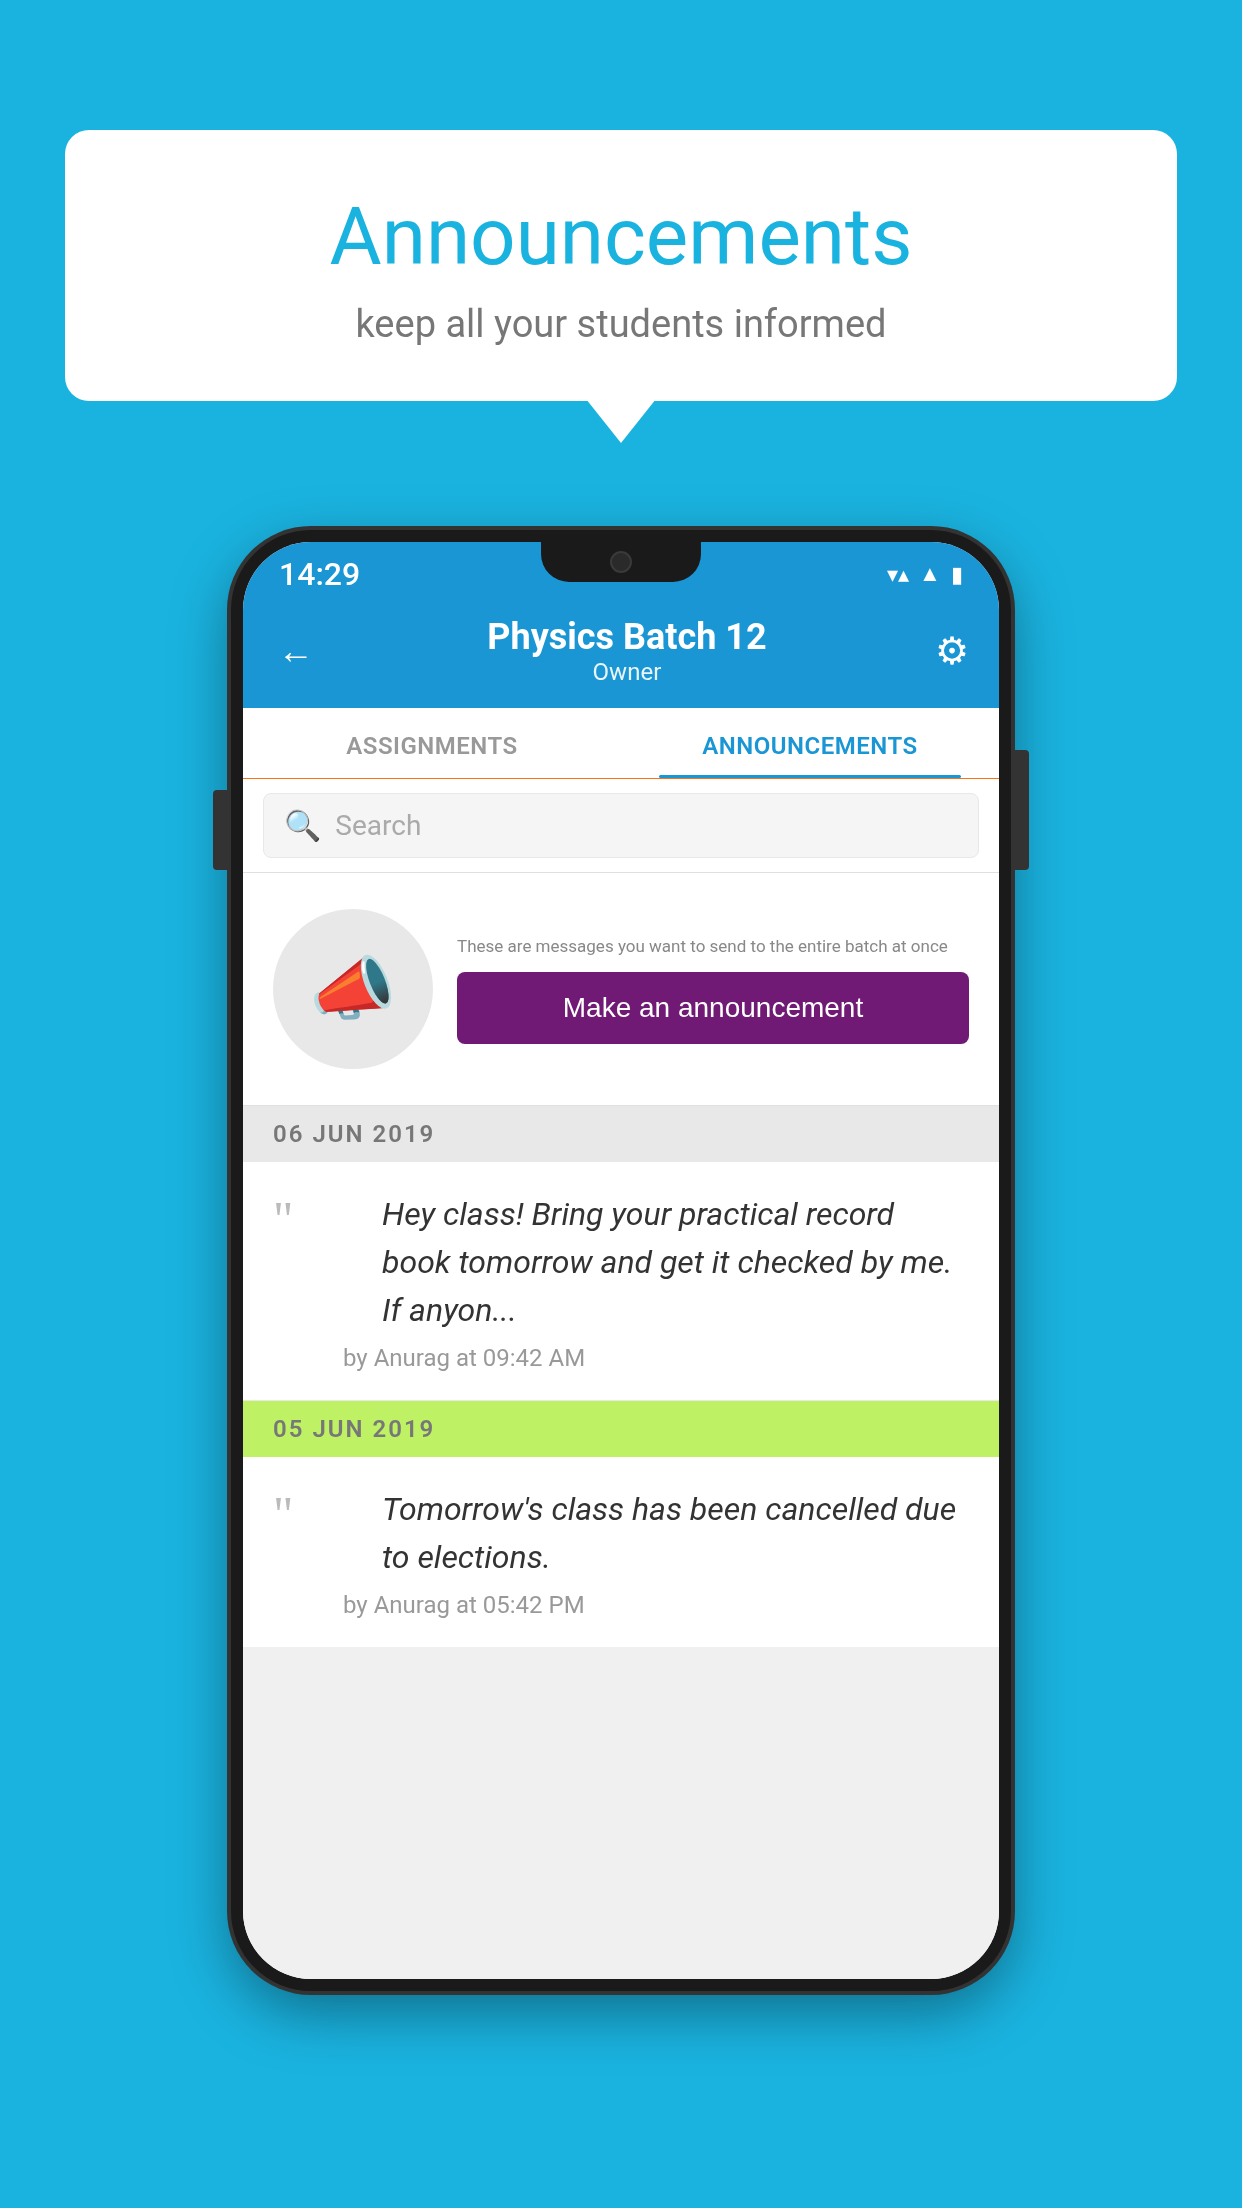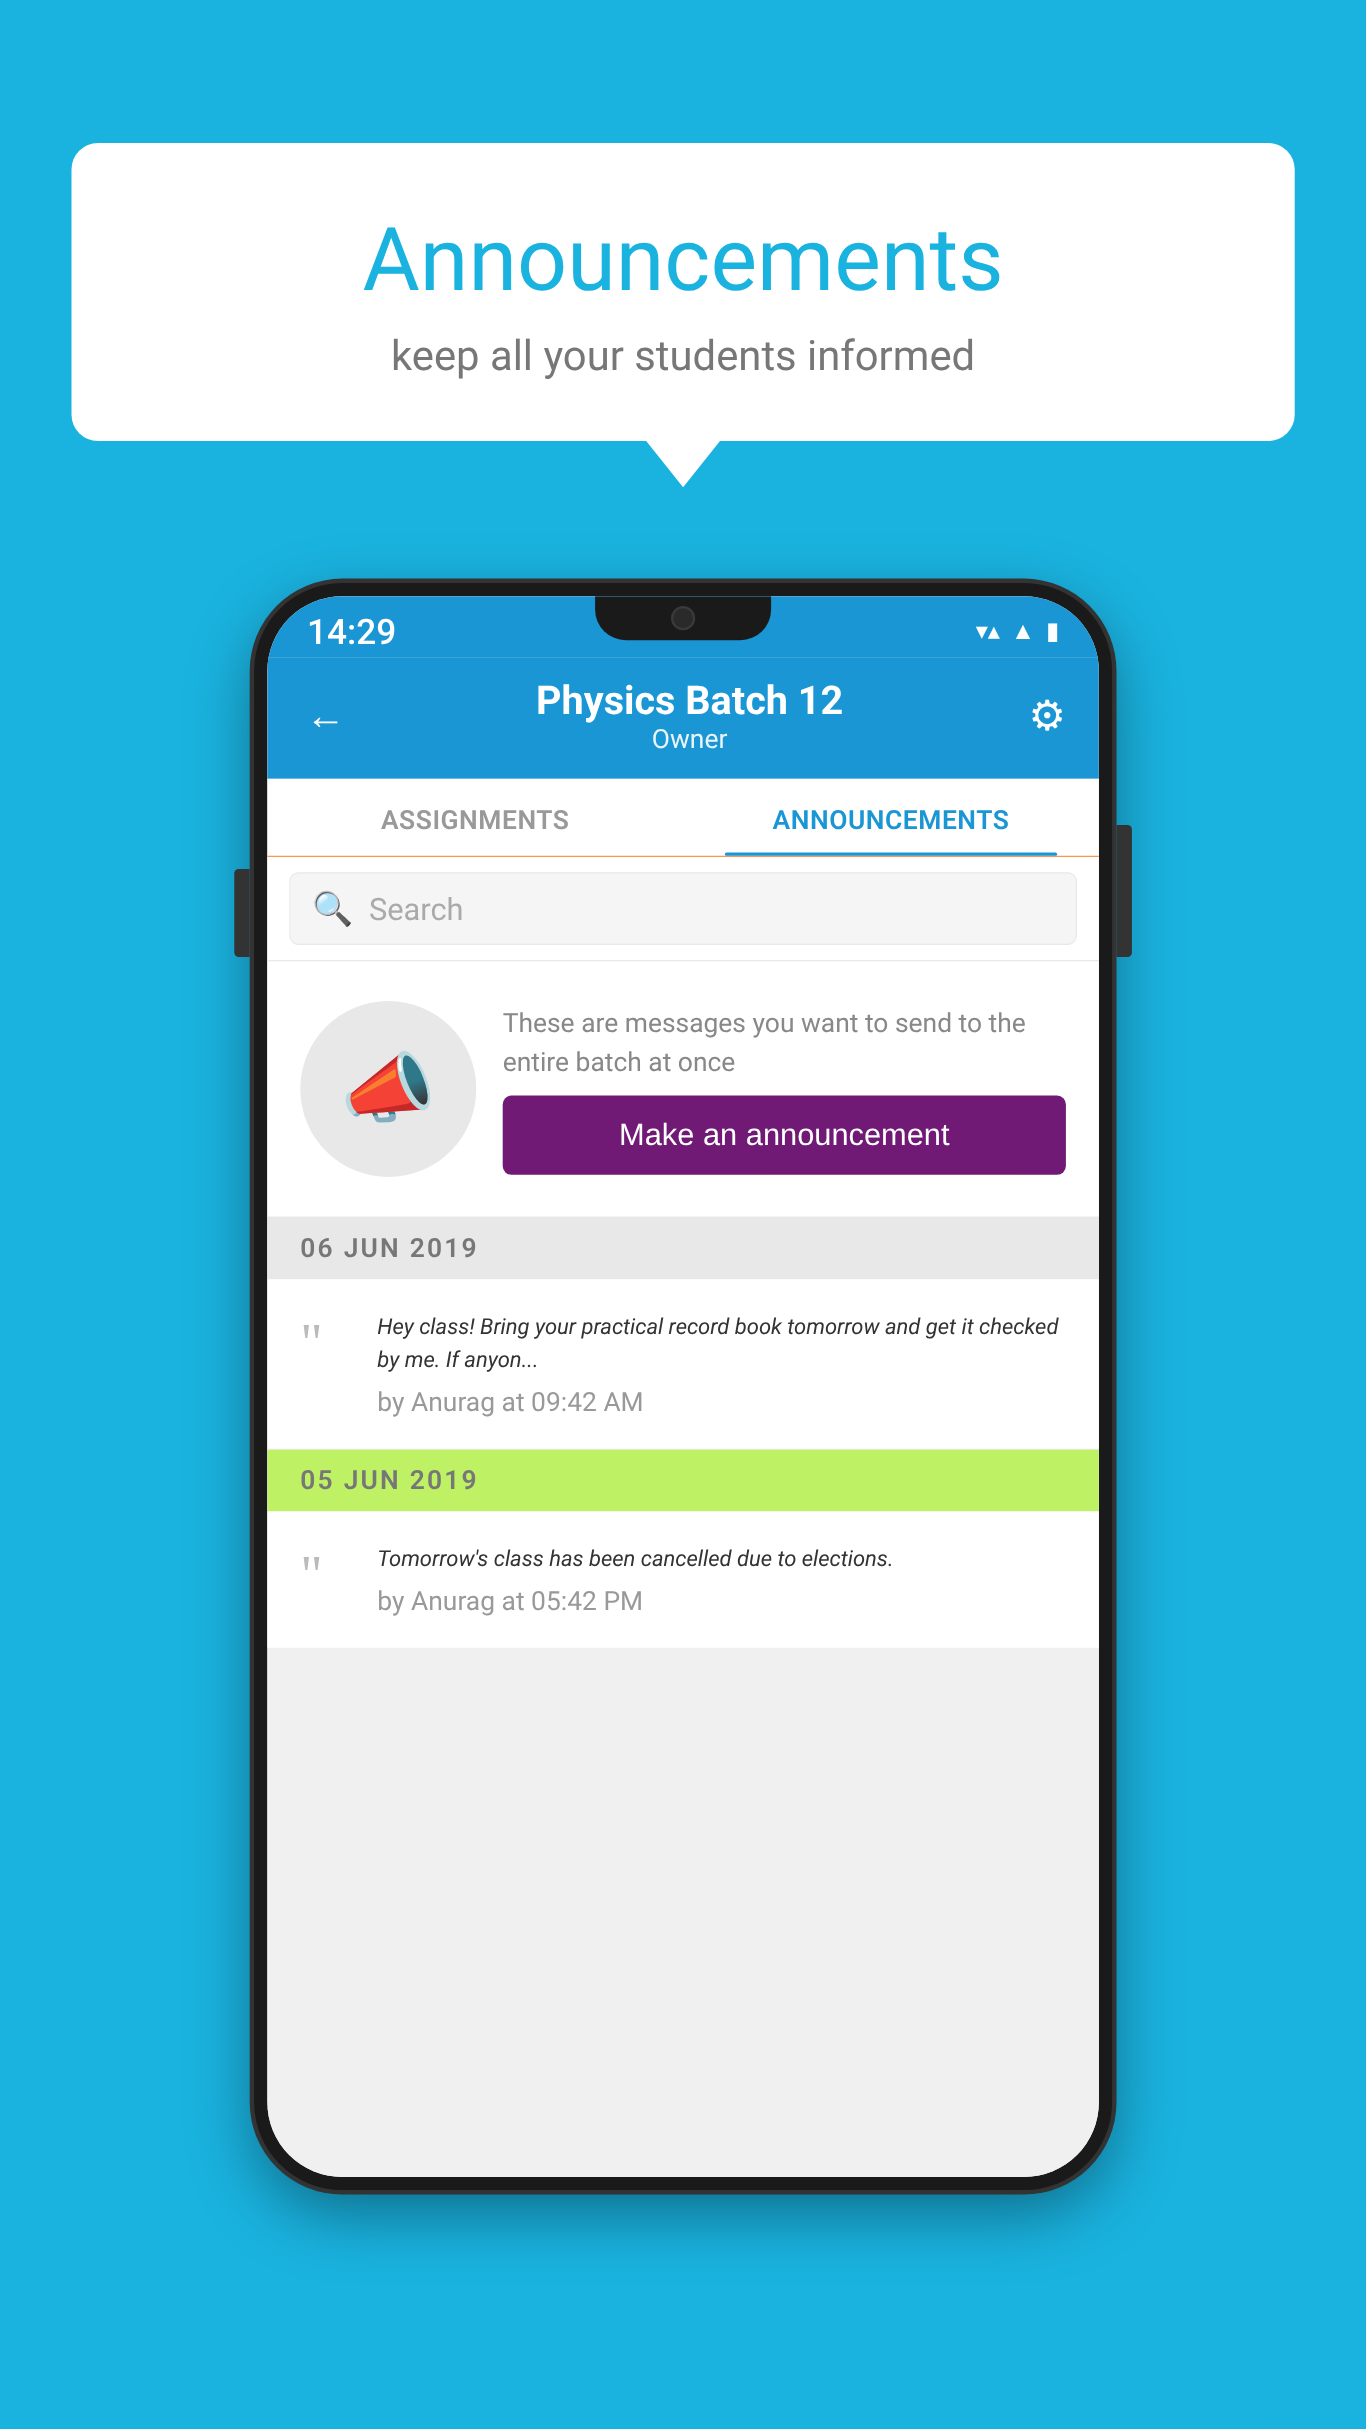--- a/index.html
+++ b/index.html
@@ -286,21 +286,21 @@
       font-size: 70px;
       color: #5a7a8a;
     }
 
     .promo-right {
       flex: 1;
     }
 
     .promo-text {
       color: #888;
-      font-size: 24px;
+      font-size: 17px;
       line-height: 1.5;
       margin-bottom: 12px;
     }
 
     .make-announcement-btn {
       background: #701a75;
       color: white;
       border: none;
       border-radius: 8px;
       padding: 20px 32px;
@@ -338,25 +338,26 @@
       margin-top: 4px;
       flex-shrink: 0;
       width: 50px;
     }
 
     .announcement-content {
       flex: 1;
     }
 
     .announcement-text {
-      font-size: 20px;
+      font-size: 32px;
       color: #333;
       font-style: italic;
       line-height: 1.5;
       margin-bottom: 10px;
+      margin-left: 39px;
     }
 
     .announcement-meta {
       font-size: 24px;
       color: #999;
     }
 
     .second-date-sep {
       background: #bef264;
       padding: 14px 30px;

